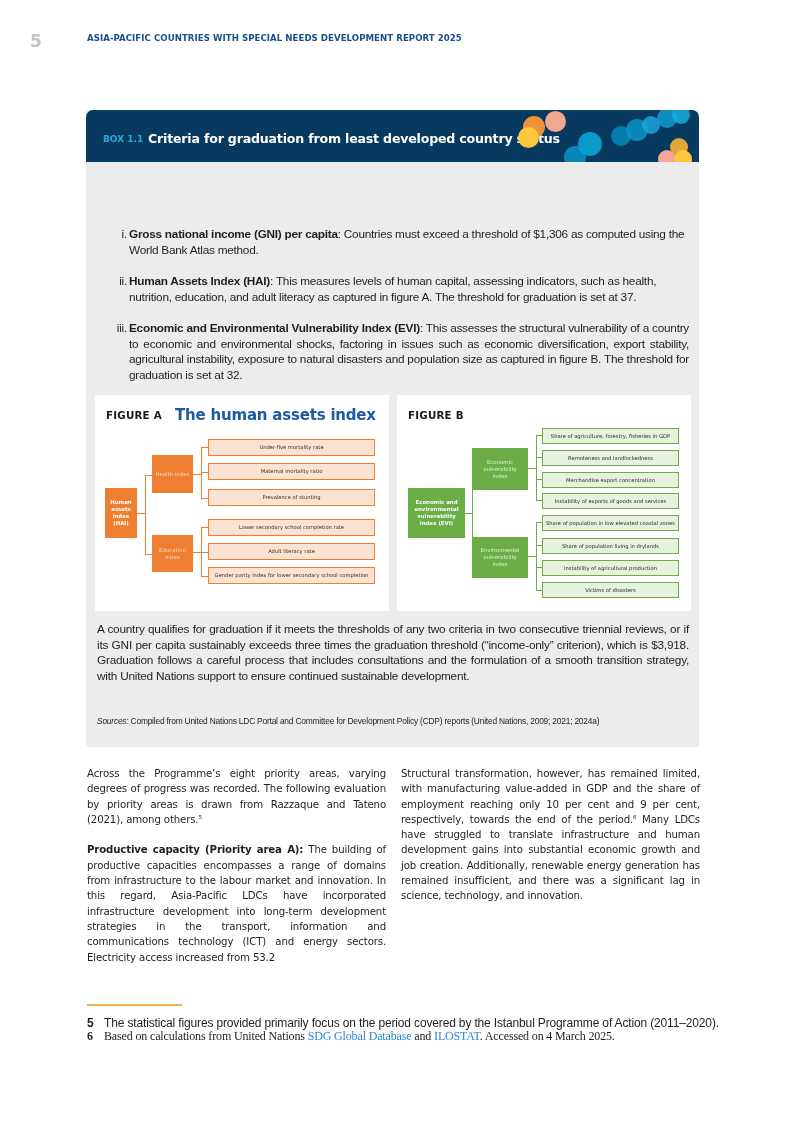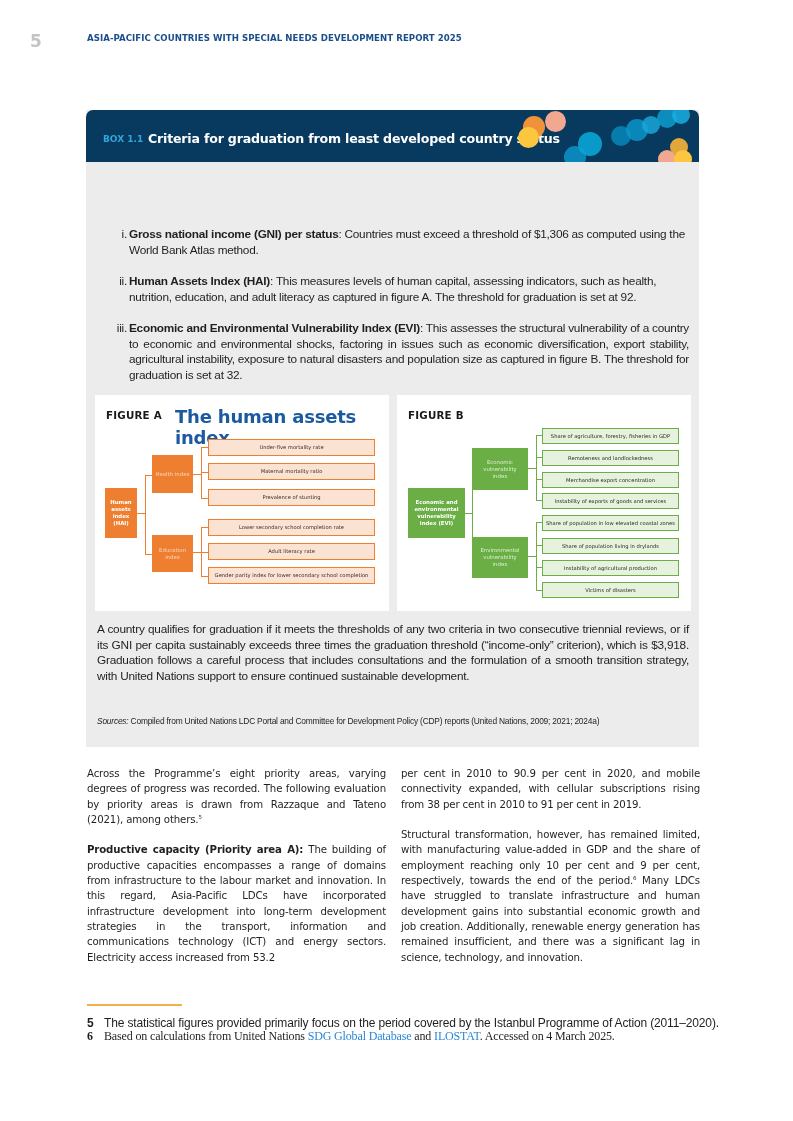--- a/index.html
+++ b/index.html
@@ -17,21 +17,21 @@
 
   .box-body { position: absolute; left: 11px; top: 66px; width: 592px; font-family: "Liberation Sans", sans-serif; font-size: 11.8px; line-height: 15.5px; color: #1f1f1f; letter-spacing: -0.25px; }
   .box-body p { margin: 0; }
   .crit { position: absolute; left: 11px; width: 592px; font-size: 11.8px; line-height: 15.5px; letter-spacing: -0.25px; }
   .crit .num { position: absolute; left: 0; width: 30px; text-align: right; }
   .crit .txt { position: absolute; left: 32px; width: 560px; text-align: left; }
   .crit b { font-weight: bold; }
 
   .fig { position: absolute; top: 285px; width: 294px; height: 216px; background: #ffffff; }
   .fig-label { position: absolute; left: 11px; top: 14px; font-family: "DejaVu Sans", sans-serif; font-size: 10.3px; font-weight: bold; color: #1a1a1a; letter-spacing: 0.2px; }
-  .fig-title { position: absolute; top: 11px; font-family: "DejaVu Sans", sans-serif; font-size: 18px; font-weight: bold; color: #1b5aa0; letter-spacing: -0.2px; }
+  .fig-title { position: absolute; top: 11px; font-family: "DejaVu Sans", sans-serif; font-size: 15px; font-weight: bold; color: #1b5aa0; letter-spacing: -0.2px; }
 
   .node { position: absolute; display: flex; align-items: center; justify-content: center; text-align: center; font-family: "DejaVu Sans", sans-serif; font-size: 5.4px; line-height: 7px; }
   .node.root-a { background: #ee7f31; color: #ffffff; font-weight: bold; }
   .node.mid-a { background: #ee7f31; color: #fbd7bd; }
   .node.leaf-a { background: #fbe3d4; border: 1.3px solid #ee7f31; color: #3a2a20; font-size: 5.2px; }
   .node.root-b { background: #6aae45; color: #ffffff; font-weight: bold; }
   .node.mid-b { background: #6aae45; color: #dcefcf; }
   .node.leaf-b { background: #e6f1de; border: 1.3px solid #6aae45; color: #22301a; font-size: 5.2px; }
   .line-a { position: absolute; background: #ee7f31; }
   .line-b { position: absolute; background: #6aae45; }
@@ -76,25 +76,25 @@
       <span class="dot" style="left:586px;top:-4px;width:18px;height:18px;background:#19aee0;opacity:0.85;"></span>
       <span class="dot" style="left:584px;top:28px;width:18px;height:18px;background:#e2a73a;"></span>
       <span class="dot" style="left:572px;top:40px;width:18px;height:18px;background:#f2a791;"></span>
       <span class="dot" style="left:588px;top:40px;width:18px;height:18px;background:#fdc63f;"></span>
     </div>
   </div>
 
 
   <div class="crit" style="top:117px;">
     <span class="num">i.</span>
-    <span class="txt"><b>Gross national income (GNI) per status</b><span>: Countries must exceed a threshold of $1,306 as computed using the World Bank Atlas method.</span></span>
+    <span class="txt"><b>Gross national income (GNI) per capita</b><span>: Countries must exceed a threshold of $1,306 as computed using the World Bank Atlas method.</span></span>
   </div>
   <div class="crit" style="top:164px;">
     <span class="num">ii.</span>
-    <span class="txt"><b>Human Assets Index (HAI)</b><span>: This measures levels of human capital, assessing indicators, such as health, nutrition, education, and adult literacy as captured in figure A. The threshold for graduation is set at 92.</span></span>
+    <span class="txt"><b>Human Assets Index (HAI)</b><span>: This measures levels of human capital, assessing indicators, such as health, nutrition, education, and adult literacy as captured in figure A. The threshold for graduation is set at 37.</span></span>
   </div>
   <div class="crit" style="top:211px;text-align:justify;">
     <span class="num">iii.</span>
     <span class="txt" style="text-align:justify;"><b>Economic and Environmental Vulnerability Index (EVI)</b><span>: This assesses the structural vulnerability of a country to economic and environmental shocks, factoring in issues such as economic diversification, export stability, agricultural instability, exposure to natural disasters and population size as captured in figure B. The threshold for graduation is set at 32.</span></span>
   </div>
 
   <div class="fig" style="left:9px;padding-left:28px;">
     <span class="fig-label">FIGURE A</span>
     <span class="fig-title" style="left:80px;">The human assets index</span>
 
@@ -166,21 +166,20 @@
   <div class="closing">A country qualifies for graduation if it meets the thresholds of any two criteria in two consecutive triennial reviews, or if its GNI per capita sustainably exceeds three times the graduation threshold (“income-only” criterion), which is $3,918. Graduation follows a careful process that includes consultations and the formulation of a smooth transition strategy, with United Nations support to ensure continued sustainable development.</div>
   <div class="sources"><i>Sources:</i><span> Compiled from United Nations LDC Portal and Committee for Development Policy (CDP) reports (United Nations, 2009; 2021; 2024a)</span></div>
 </div>
 
 <div class="col col-left">
   <p><span>Across the Programme’s eight priority areas, varying degrees of progress was recorded. The following evaluation by priority areas is drawn from Razzaque and Tateno (2021), among others.</span><sup>5</sup></p>
   <p><b>Productive capacity (Priority area A):</b><span> The building of productive capacities encompasses a range of domains from infrastructure to the labour market and innovation. In this regard, Asia-Pacific LDCs have incorporated infrastructure development into long-term development strategies in the transport, information and communications technology (ICT) and energy sectors. Electricity access increased from 53.2</span></p>
 </div>
 
 <div class="col col-right">
-  <p><span>per cent in 2010 to 90.9 per cent in 2020, and mobile connectivity expanded, with cellular subscriptions rising from 38 per cent in 2010 to 91 per cent in 2019.</span></p>
   <p><span>Structural transformation, however, has remained limited, with manufacturing value-added in GDP and the share of employment reaching only 10 per cent and 9 per cent, respectively, towards the end of the period.</span><sup>6</sup><span> Many LDCs have struggled to translate infrastructure and human development gains into substantial economic growth and job creation. Additionally, renewable energy generation has remained insufficient, and there was a significant lag in science, technology, and innovation.</span></p>
 </div>
 
 <div class="fn-rule"></div>
 <div class="fn" style="top:1016px;">
   <span class="fn-num">5</span><span>The statistical figures provided primarily focus on the period covered by the Istanbul Programme of Action (2011–2020).</span>
 </div>
 <div class="fn" style="top:1029px;font-family:Liberation Serif, serif;">
   <span class="fn-num">6</span><span>Based on calculations from United Nations </span><span class="link">SDG Global Database</span><span> and </span><span class="link">ILOSTAT</span><span>. Accessed on 4 March 2025.</span>
 </div>

